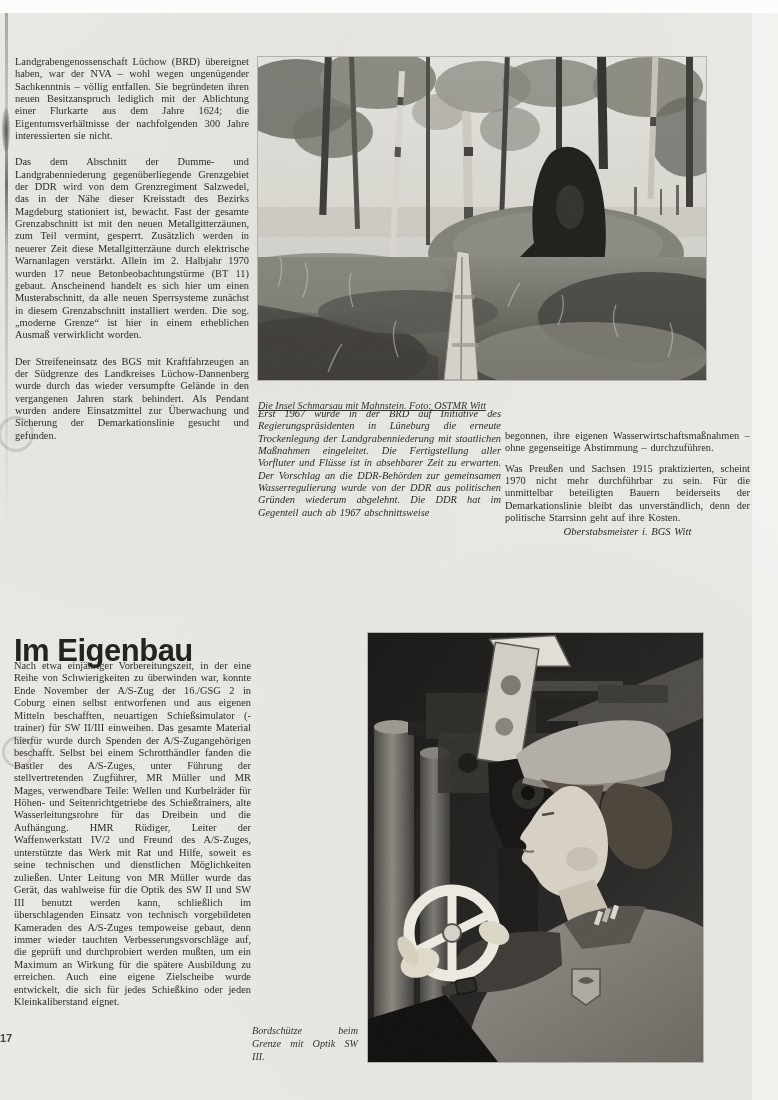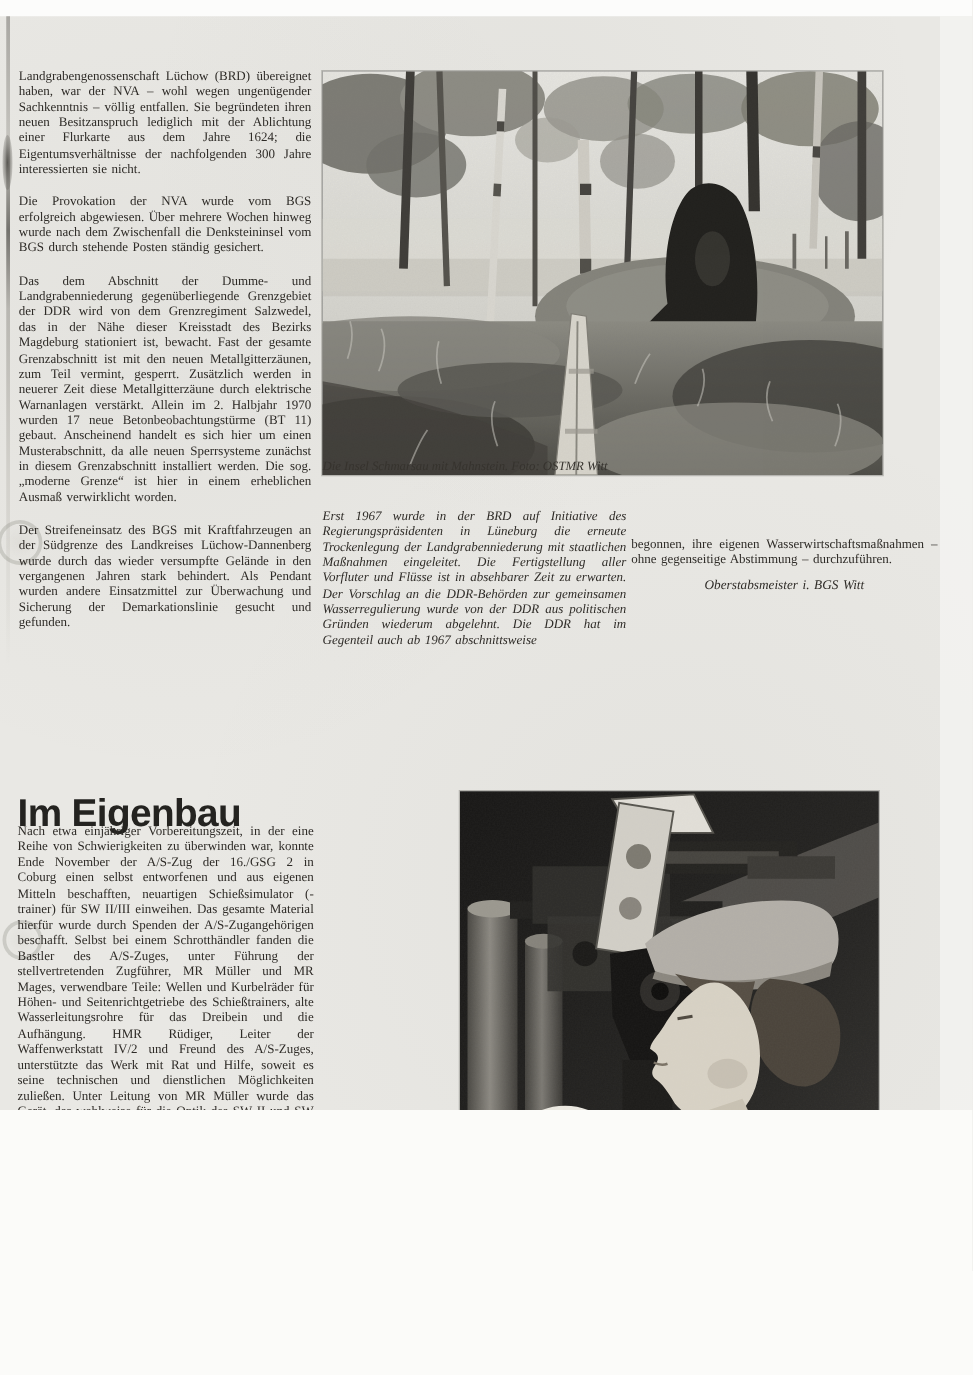--- a/index.html
+++ b/index.html
@@ -1,17 +1,17 @@
 <!DOCTYPE html>
 <html lang="de"><head>
 <meta charset="utf-8">
 <style>
   html,body{margin:0;padding:0;}
   body{background:#fbfbf9;font-family:"Liberation Serif",serif;}
-  .sheet{position:relative;width:778px;height:888px;overflow:hidden;
+  .sheet{position:relative;width:778px;height:1100px;overflow:hidden;
     background:
       radial-gradient(circle at 18% 30%, rgba(120,120,110,0.05), transparent 40%),
       radial-gradient(circle at 70% 80%, rgba(120,120,110,0.05), transparent 45%),
       radial-gradient(circle at 55% 12%, rgba(140,140,130,0.06), transparent 35%),
       #e9e8e4;
     color:#2e2b27;}
   .top-strip{position:absolute;left:0;top:0;width:778px;height:13px;background:#fcfcfb;}
   .right-strip{position:absolute;right:0;top:13px;width:26px;height:1087px;background:#f4f4f1;opacity:.8;}
   .left-edge{position:absolute;left:5px;top:13px;width:3px;height:520px;
     background:linear-gradient(180deg,#8d8b86 0%,#b9b7b1 20%,#6e6c66 28%,#43413c 33%,#a5a39d 45%,#c9c7c1 70%,transparent 100%);opacity:.7;}
@@ -30,44 +30,43 @@
   .col3{position:absolute;left:505px;top:430px;width:245px;}
   .col4{position:absolute;left:14px;top:660px;width:237px;line-height:12.45px;}
   .signature{font-style:italic;text-align:center;margin-top:2px;font-size:10.6px;}
 
   .photo{position:absolute;background:#777;box-shadow:0 0 0 1px rgba(90,88,82,.35);}
   .photo svg{display:block;}
   .photo-top{left:258px;top:57px;width:448px;height:323px;}
   .photo-bottom{left:368px;top:633px;width:335px;height:429px;}
 
   .caption{position:absolute;font-style:italic;font-size:10.2px;line-height:13px;color:#36332e;}
-  .caption-top{left:258px;top:367px;width:440px;}
+  .caption-top{left:258px;top:399px;width:440px;text-decoration:underline;}
   .caption-bottom{left:252px;top:1024px;width:106px;text-align:justify;word-spacing:2px;}
 
   .headline{position:absolute;left:14px;top:633px;margin:0;
     font-family:"Liberation Sans",sans-serif;font-weight:700;font-size:31px;
     letter-spacing:-0.5px;color:#242320;}
-  .page-number{position:absolute;left:0px;top:991px;font-family:"Liberation Sans",sans-serif;
+  .page-number{position:absolute;left:0px;top:1032px;font-family:"Liberation Sans",sans-serif;
     font-weight:700;font-size:11px;color:#4a4843;}
 </style>
 </head>
 <body>
 
 <div class="sheet">
 
   <div class="top-strip"></div>
   <div class="right-strip"></div>
   <div class="left-edge"></div>
   <div class="smudge"></div>
   <div class="ring-artifact ring-a"></div>
   <div class="ring-artifact ring-b"></div>
 
   <div class="body-text col1">
     <p>Landgrabengenossenschaft Lüchow (BRD) übereignet haben, war der NVA – wohl wegen ungenügender Sachkenntnis – völlig entfallen. Sie begründeten ihren neuen Besitzanspruch lediglich mit der Ablichtung einer Flurkarte aus dem Jahre 1624; die Eigentumsverhältnisse der nachfolgenden 300 Jahre interessierten sie nicht.</p>
-    <p>Die Provokation der NVA wurde vom BGS erfolgreich abgewiesen. Über mehrere Wochen hinweg wurde nach dem Zwischenfall die Denksteininsel vom BGS durch stehende Posten ständig gesichert.</p>
     <p>Das dem Abschnitt der Dumme- und Landgrabenniederung gegenüberliegende Grenzgebiet der DDR wird von dem Grenzregiment Salzwedel, das in der Nähe dieser Kreisstadt des Bezirks Magdeburg stationiert ist, bewacht. Fast der gesamte Grenzabschnitt ist mit den neuen Metallgitterzäunen, zum Teil vermint, gesperrt. Zusätzlich werden in neuerer Zeit diese Metallgitterzäune durch elektrische Warnanlagen verstärkt. Allein im 2. Halbjahr 1970 wurden 17 neue Betonbeobachtungstürme (BT 11) gebaut. Anscheinend handelt es sich hier um einen Musterabschnitt, da alle neuen Sperrsysteme zunächst in diesem Grenzabschnitt installiert werden. Die sog. „moderne Grenze“ ist hier in einem erheblichen Ausmaß verwirklicht worden.</p>
     <p>Der Streifeneinsatz des BGS mit Kraftfahrzeugen an der Südgrenze des Landkreises Lüchow-Dannenberg wurde durch das wieder versumpfte Gelände in den vergangenen Jahren stark behindert. Als Pendant wurden andere Einsatzmittel zur Überwachung und Sicherung der Demarkationslinie gesucht und gefunden.</p>
   </div>
 
   <div class="photo photo-top">
     <svg width="448" height="323" viewBox="0 0 448 323" xmlns="http://www.w3.org/2000/svg">
       <defs>
         <linearGradient id="sky" x1="0" y1="0" x2="0" y2="1">
           <stop offset="0" stop-color="#e6e5e0"></stop>
             <stop offset="0.55" stop-color="#d6d5cf"></stop>
@@ -146,20 +145,21 @@
     </svg>
   </div>
 
   <div class="caption caption-top">Die Insel Schmarsau mit Mahnstein. Foto: OSTMR Witt</div>
 
   <div class="body-text col2">
     <p>Erst 1967 wurde in der BRD auf Initiative des Regierungspräsidenten in Lüneburg die erneute Trockenlegung der Landgrabenniederung mit staatlichen Maßnahmen eingeleitet. Die Fertigstellung aller Vorfluter und Flüsse ist in absehbarer Zeit zu erwarten. Der Vorschlag an die DDR-Behörden zur gemeinsamen Wasserregulierung wurde von der DDR aus politischen Gründen wiederum abgelehnt. Die DDR hat im Gegenteil auch ab 1967 abschnittsweise</p>
   </div>
   <div class="body-text col3">
     <p style="margin-bottom:8px">begonnen, ihre eigenen Wasserwirtschaftsmaßnahmen – ohne gegenseitige Abstimmung – durchzuführen.</p>
+    <p style="margin-bottom:2px">Was Preußen und Sachsen 1915 praktizierten, scheint 1970 nicht mehr durchführbar zu sein. Für die unmittelbar beteiligten Bauern beiderseits der Demarkationslinie bleibt das unverständlich, denn der politische Starrsinn geht auf ihre Kosten.</p>
     <div class="signature">Oberstabsmeister i. BGS Witt</div>
   </div>
 
   <h1 class="headline">Im Eigenbau</h1>
   <div class="body-text col4">
     <p>Nach etwa einjähriger Vorbereitungszeit, in der eine Reihe von Schwierigkeiten zu überwinden war, konnte Ende November der A/S-Zug der 16./GSG 2 in Coburg einen selbst entworfenen und aus eigenen Mitteln beschafften, neuartigen Schießsimulator (-trainer) für SW II/III einweihen. Das gesamte Material hierfür wurde durch Spenden der A/S-Zugangehörigen beschafft. Selbst bei einem Schrotthändler fanden die Bastler des A/S-Zuges, unter Führung der stellvertretenden Zugführer, MR Müller und MR Mages, verwendbare Teile: Wellen und Kurbelräder für Höhen- und Seitenrichtgetriebe des Schießtrainers, alte Wasserleitungsrohre für das Dreibein und die Aufhängung. HMR Rüdiger, Leiter der Waffenwerkstatt IV/2 und Freund des A/S-Zuges, unterstützte das Werk mit Rat und Hilfe, soweit es seine technischen und dienstlichen Möglichkeiten zuließen. Unter Leitung von MR Müller wurde das Gerät, das wahlweise für die Optik des SW II und SW III benutzt werden kann, schließlich im überschlagenden Einsatz von technisch vorgebildeten Kameraden des A/S-Zuges tempoweise gebaut, denn immer wieder tauchten Verbesserungsvorschläge auf, die geprüft und durchprobiert werden mußten, um ein Maximum an Wirkung für die spätere Ausbildung zu erreichen. Auch eine eigene Zielscheibe wurde entwickelt, die sich für jedes Schießkino oder jeden Kleinkaliberstand eignet.</p>
   </div>
 
   <div class="photo photo-bottom">
     <svg width="335" height="429" viewBox="0 0 335 429" xmlns="http://www.w3.org/2000/svg">

